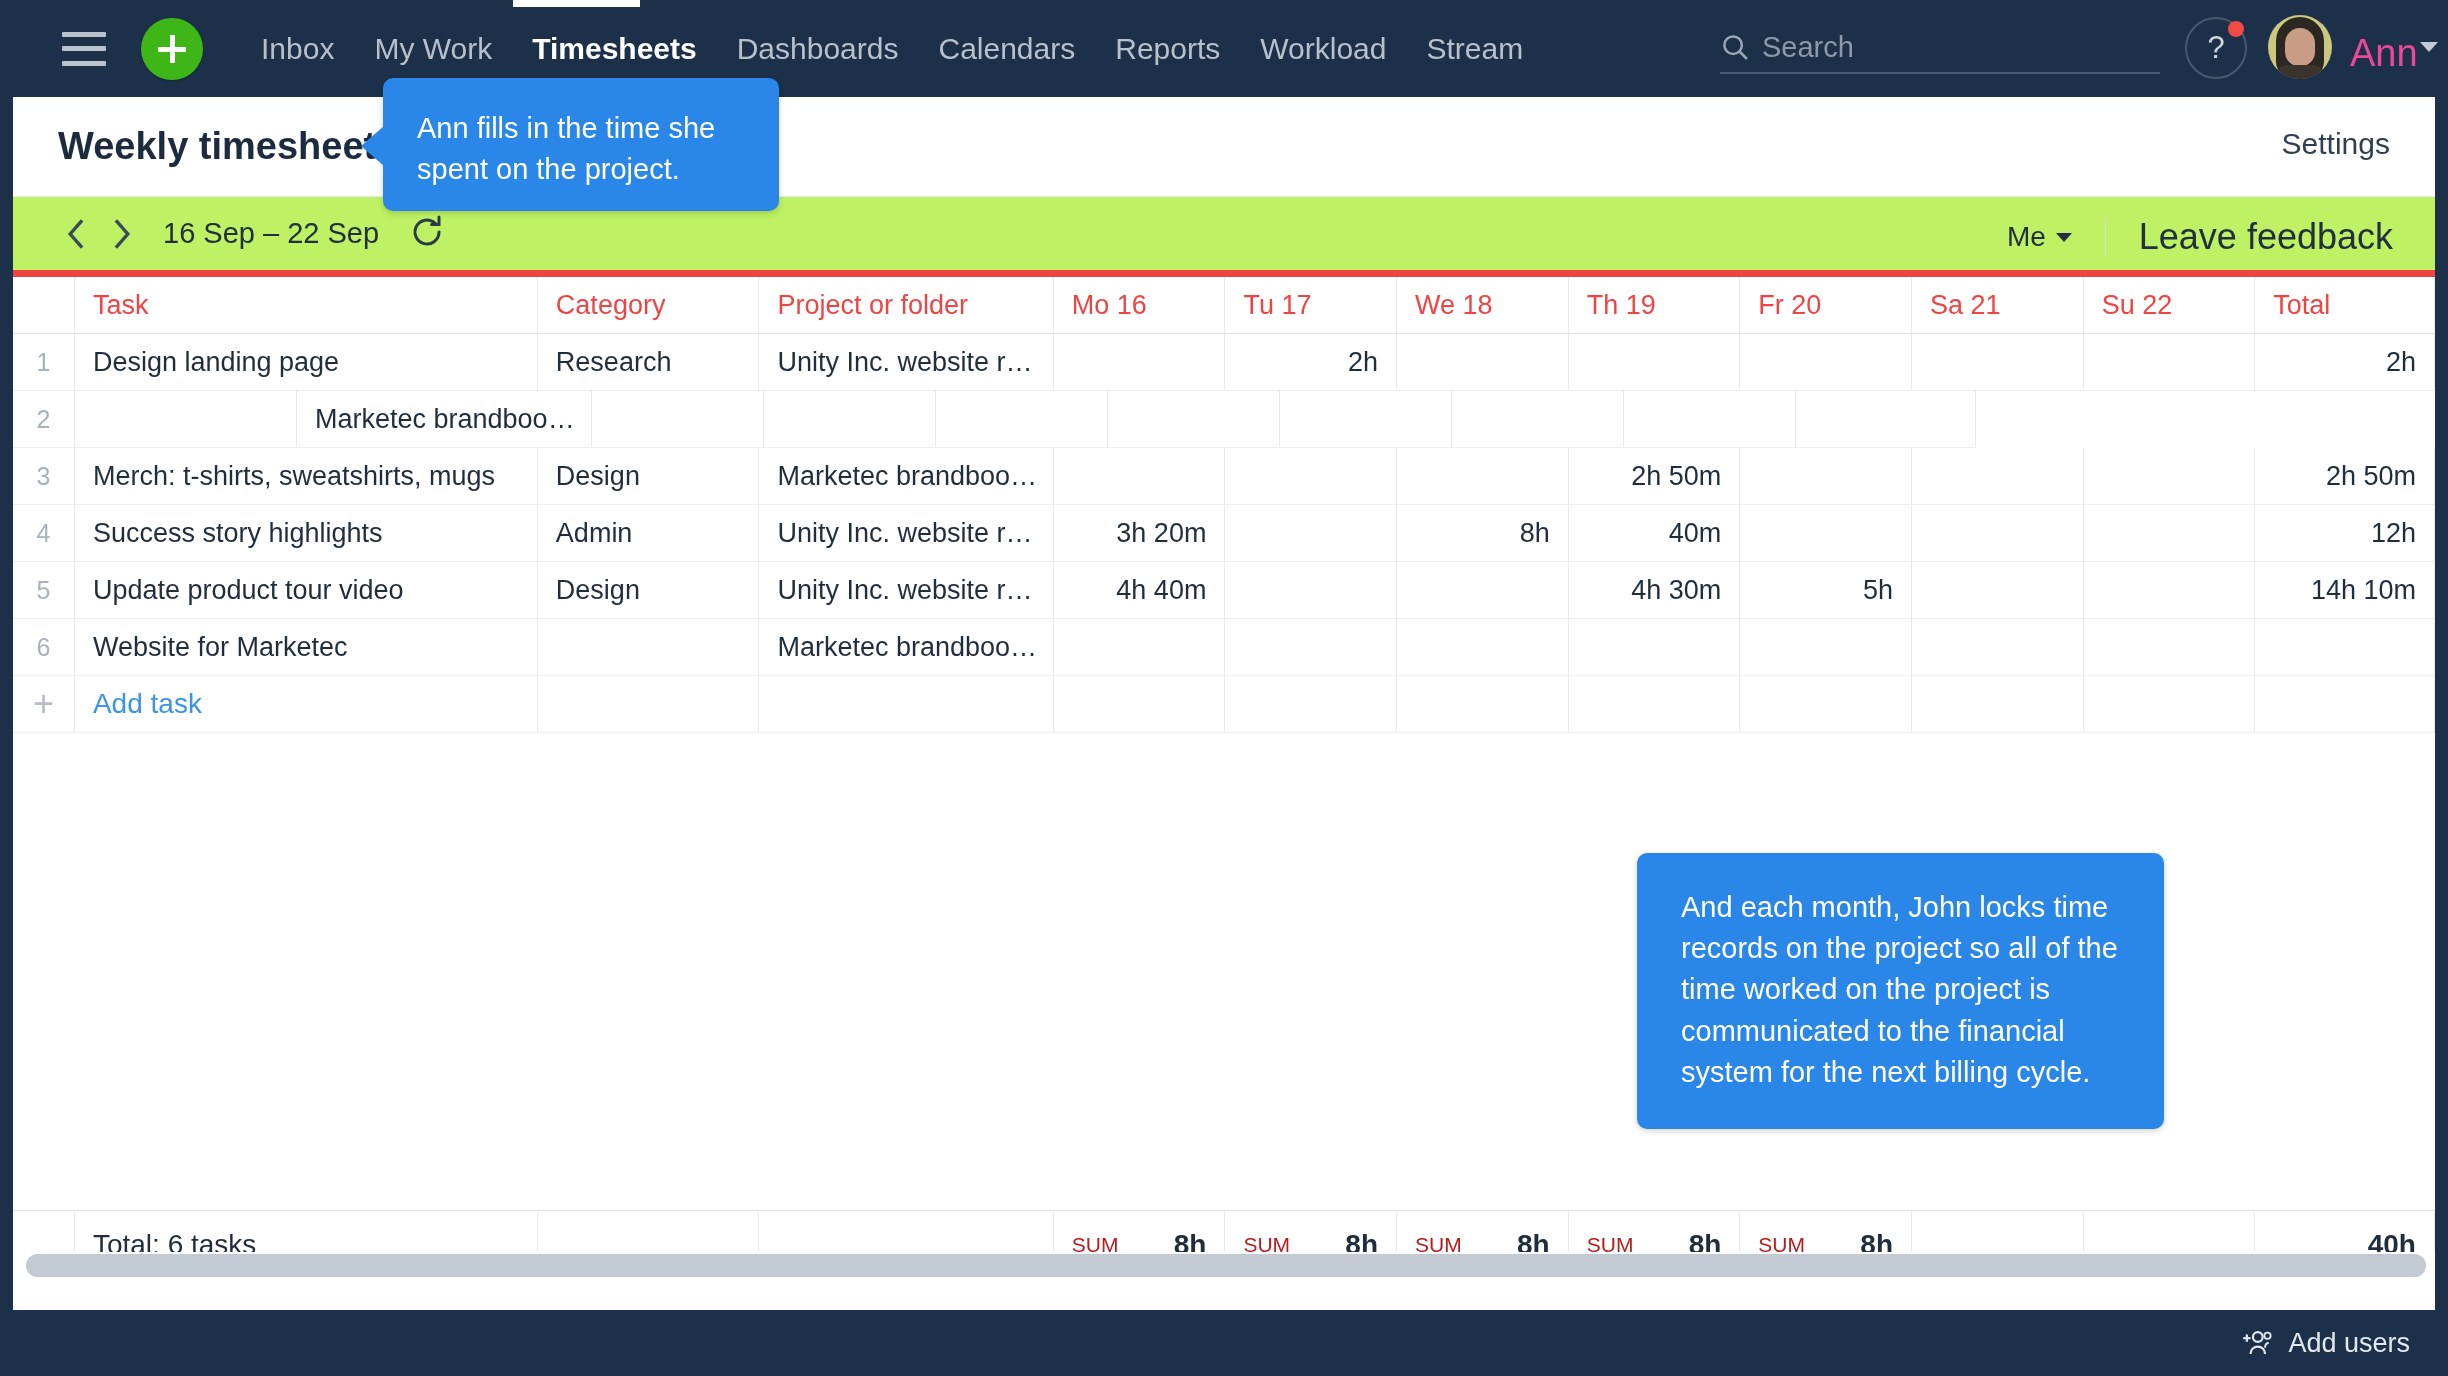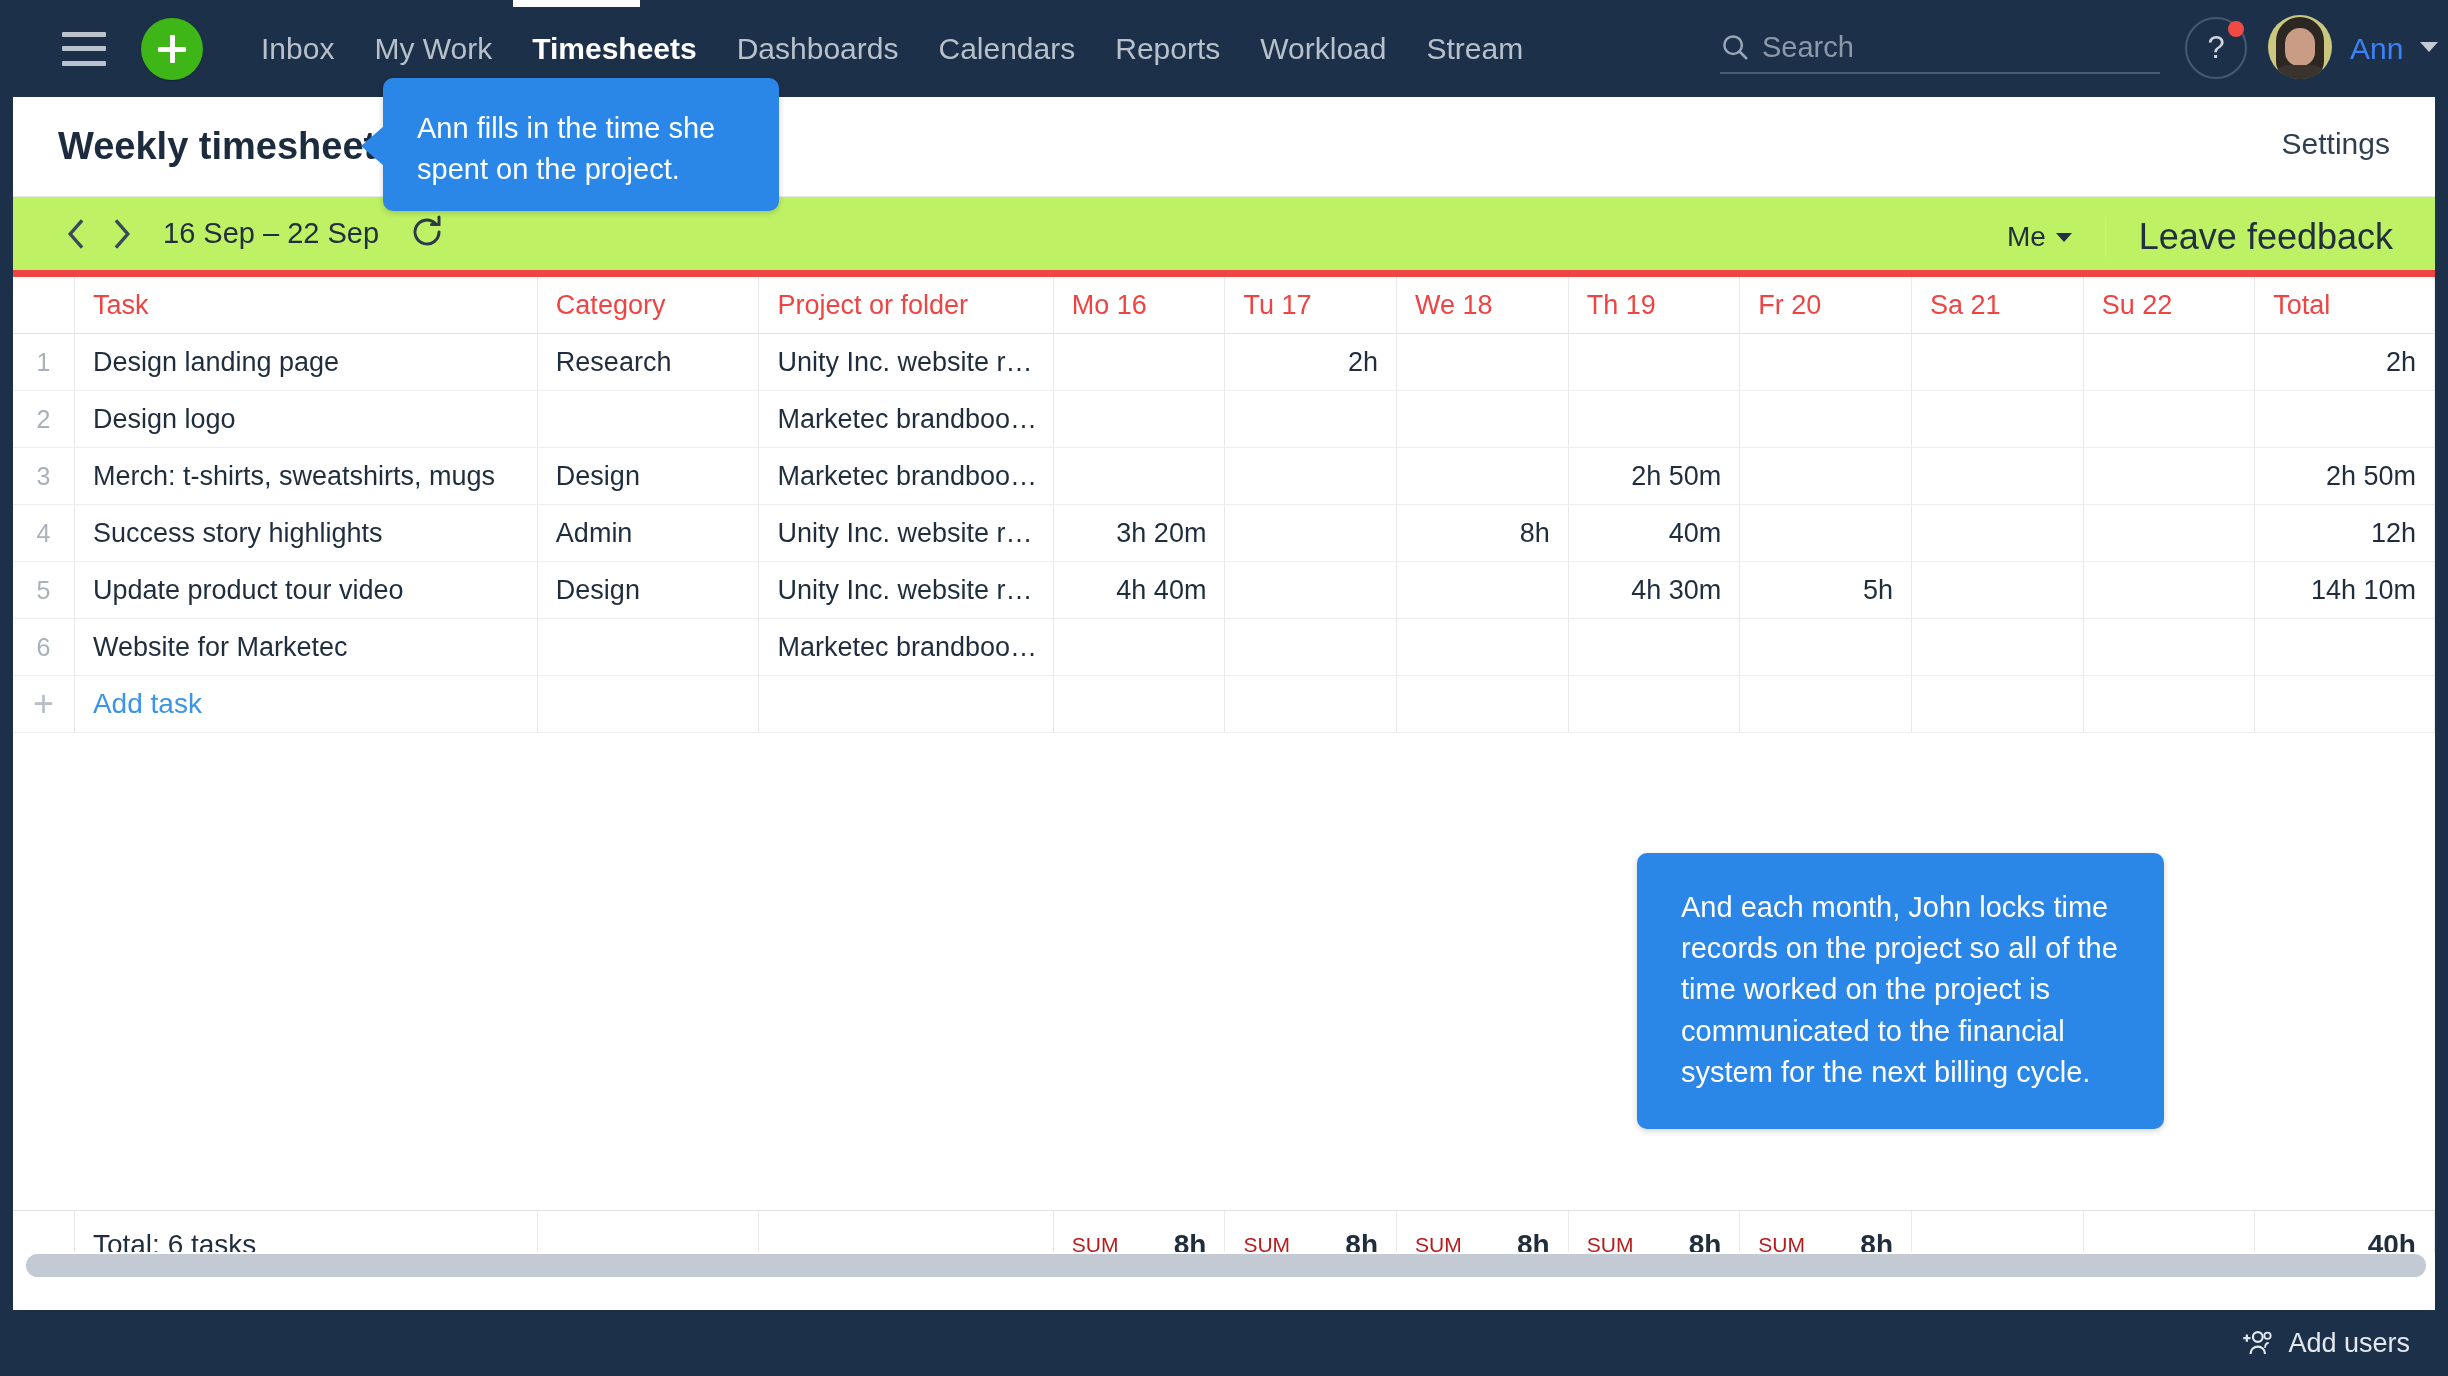--- a/index.html
+++ b/index.html
@@ -80,21 +80,21 @@
   .avatar .face {
     position: absolute; left: 17px; top: 13px; width: 30px; height: 38px;
     background: #c99d85; border-radius: 15px 15px 14px 14px;
   }
   .avatar .shoulders {
     position: absolute; left: 4px; top: 50px; width: 56px; height: 20px;
     background: #3b342e; border-radius: 16px 16px 0 0;
   }
   .user-name {
     position: absolute; left: 2350px; top: 32px;
-    color: #3b82f6; font-size: 30px;
+    color: #ec4899; font-size: 38px;
   }
   .user-caret {
     position: absolute; left: 2420px; top: 42px;
     width: 0; height: 0; border-left: 9px solid transparent;
     border-right: 9px solid transparent; border-top: 10px solid #c2cbd6;
   }
 
   
   .card {
     position: absolute; left: 13px; top: 97px;
@@ -326,21 +326,20 @@
           <div class="cell c-day">2h</div>
           <div class="cell c-day"></div>
           <div class="cell c-day"></div>
           <div class="cell c-day"></div>
           <div class="cell c-day"></div>
           <div class="cell c-day"></div>
           <div class="cell c-total">2h</div>
         </div>
         <div class="row">
           <div class="cell c-num">2</div>
-          <div class="cell c-task">Design logo</div>
           <div class="cell c-cat"></div>
           <div class="cell c-proj">Marketec brandboo…</div>
           <div class="cell c-day"></div>
           <div class="cell c-day"></div>
           <div class="cell c-day"></div>
           <div class="cell c-day"></div>
           <div class="cell c-day"></div>
           <div class="cell c-day"></div>
           <div class="cell c-day"></div>
           <div class="cell c-total"></div>

